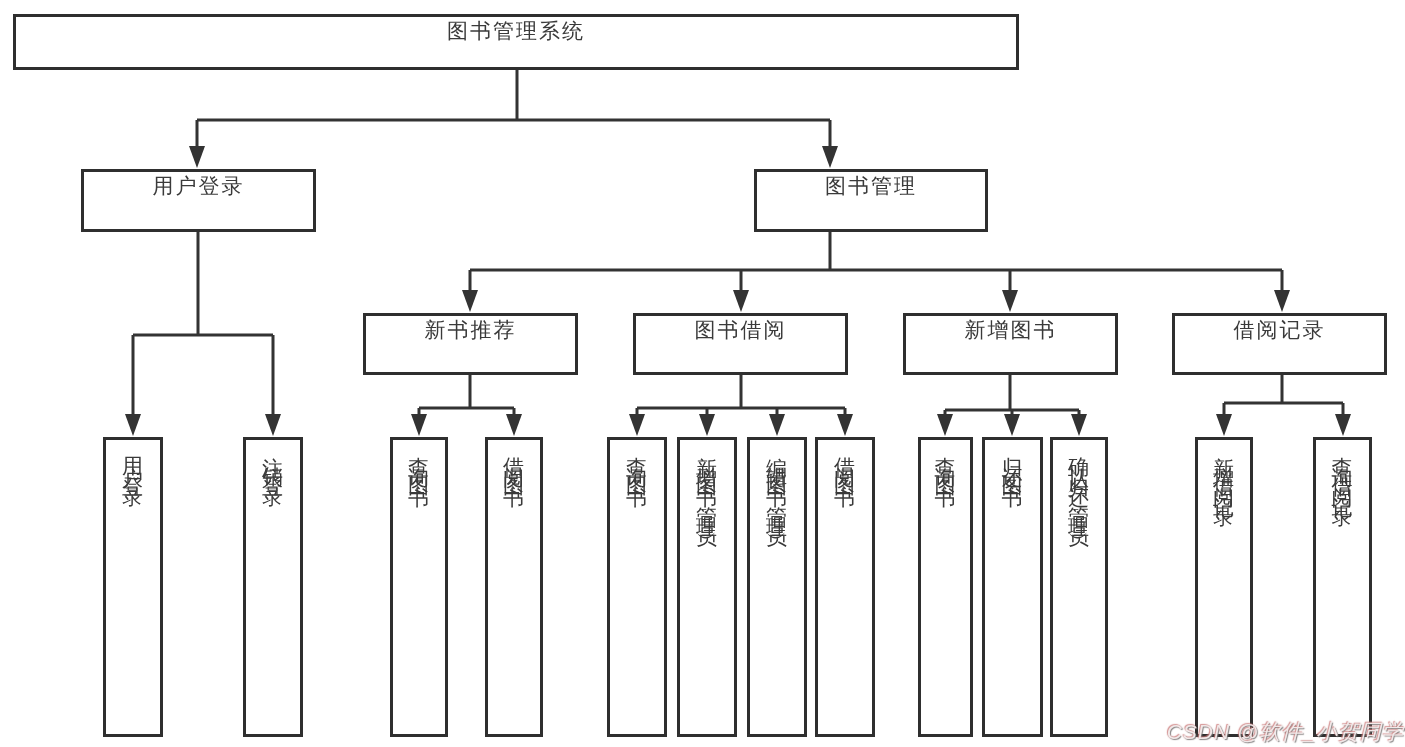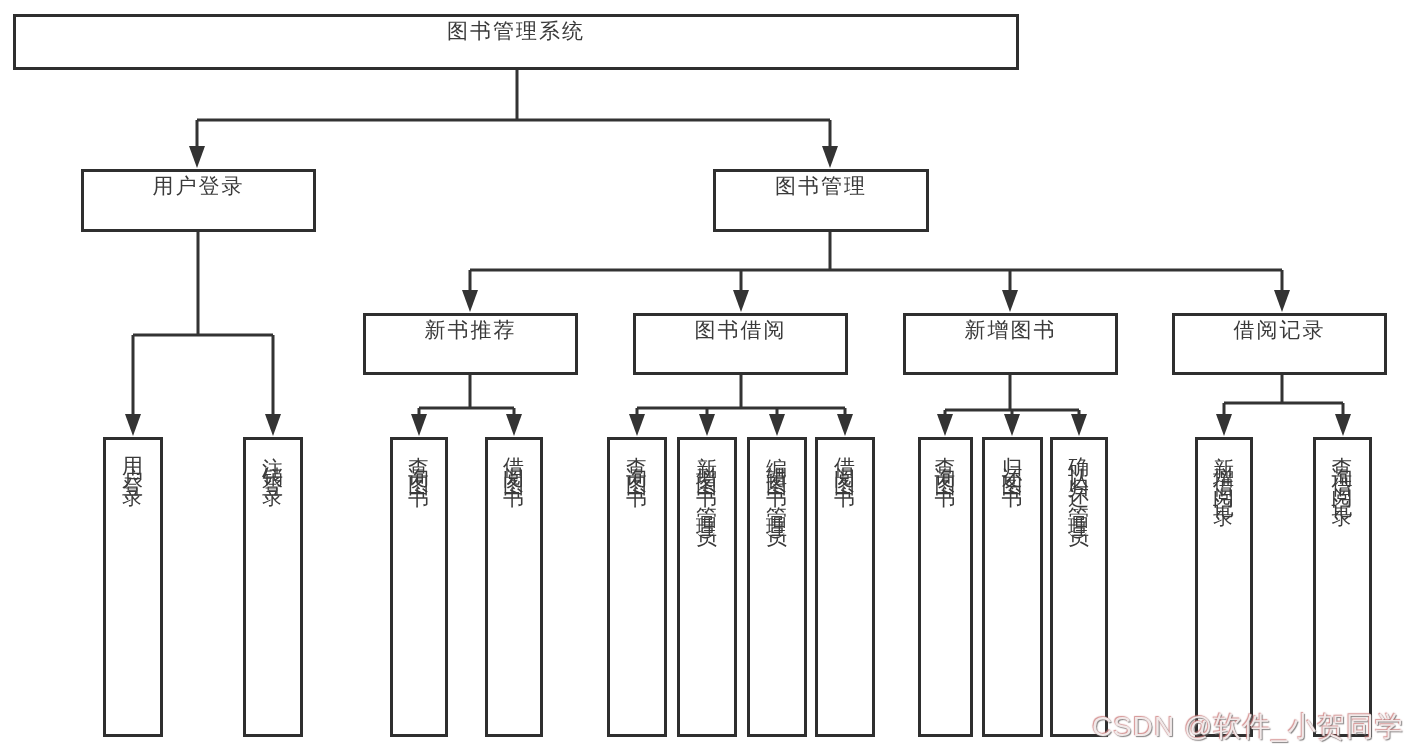--- a/index.html
+++ b/index.html
@@ -31,28 +31,29 @@
     text-orientation:mixed;
     font-size:21px;
     letter-spacing:10px;
     color:#3a3a3a;
     line-height:1;
     white-space:nowrap;
   }
   .watermark{
     position:absolute;
     right:1px;bottom:1px;
-    font-size:28px;
+    font-size:21px;
     letter-spacing:1px;
     color:#f1e9e9;
     text-shadow:
       -1px -1px 1px rgba(205,125,125,0.8),
        1px  1px 1px rgba(115,115,115,0.85),
        0 0 2px rgba(160,90,90,0.4);
     white-space:nowrap;
+    font-style:italic;
   }
 </style>
 </head>
 <body>
 
 <div class="stage">
 
   <svg class="connectors" viewBox="0 0 1405 747" xmlns="http://www.w3.org/2000/svg">
     <g stroke="#333333" stroke-width="3" fill="none">
       <path d="M517 70 V120 M197 120 H830 M197 120 V150 M830 120 V150"></path>
@@ -86,21 +87,21 @@
     </g>
   </svg>
 
   <div class="node" style="left:13px;top:14px;width:1006px;height:56px">
     <span class="hlabel">图书管理系统</span>
   </div>
 
   <div class="node" style="left:81px;top:169px;width:235px;height:63px">
     <span class="hlabel">用户登录</span>
   </div>
-  <div class="node" style="left:713px;top:169px;width:216px;height:63px">
+  <div class="node" style="left:754px;top:169px;width:234px;height:63px">
     <span class="hlabel">图书管理</span>
   </div>
 
   <div class="node" style="left:363px;top:313px;width:215px;height:62px">
     <span class="hlabel">新书推荐</span>
   </div>
   <div class="node" style="left:633px;top:313px;width:215px;height:62px">
     <span class="hlabel">图书借阅</span>
   </div>
   <div class="node" style="left:903px;top:313px;width:215px;height:62px">

